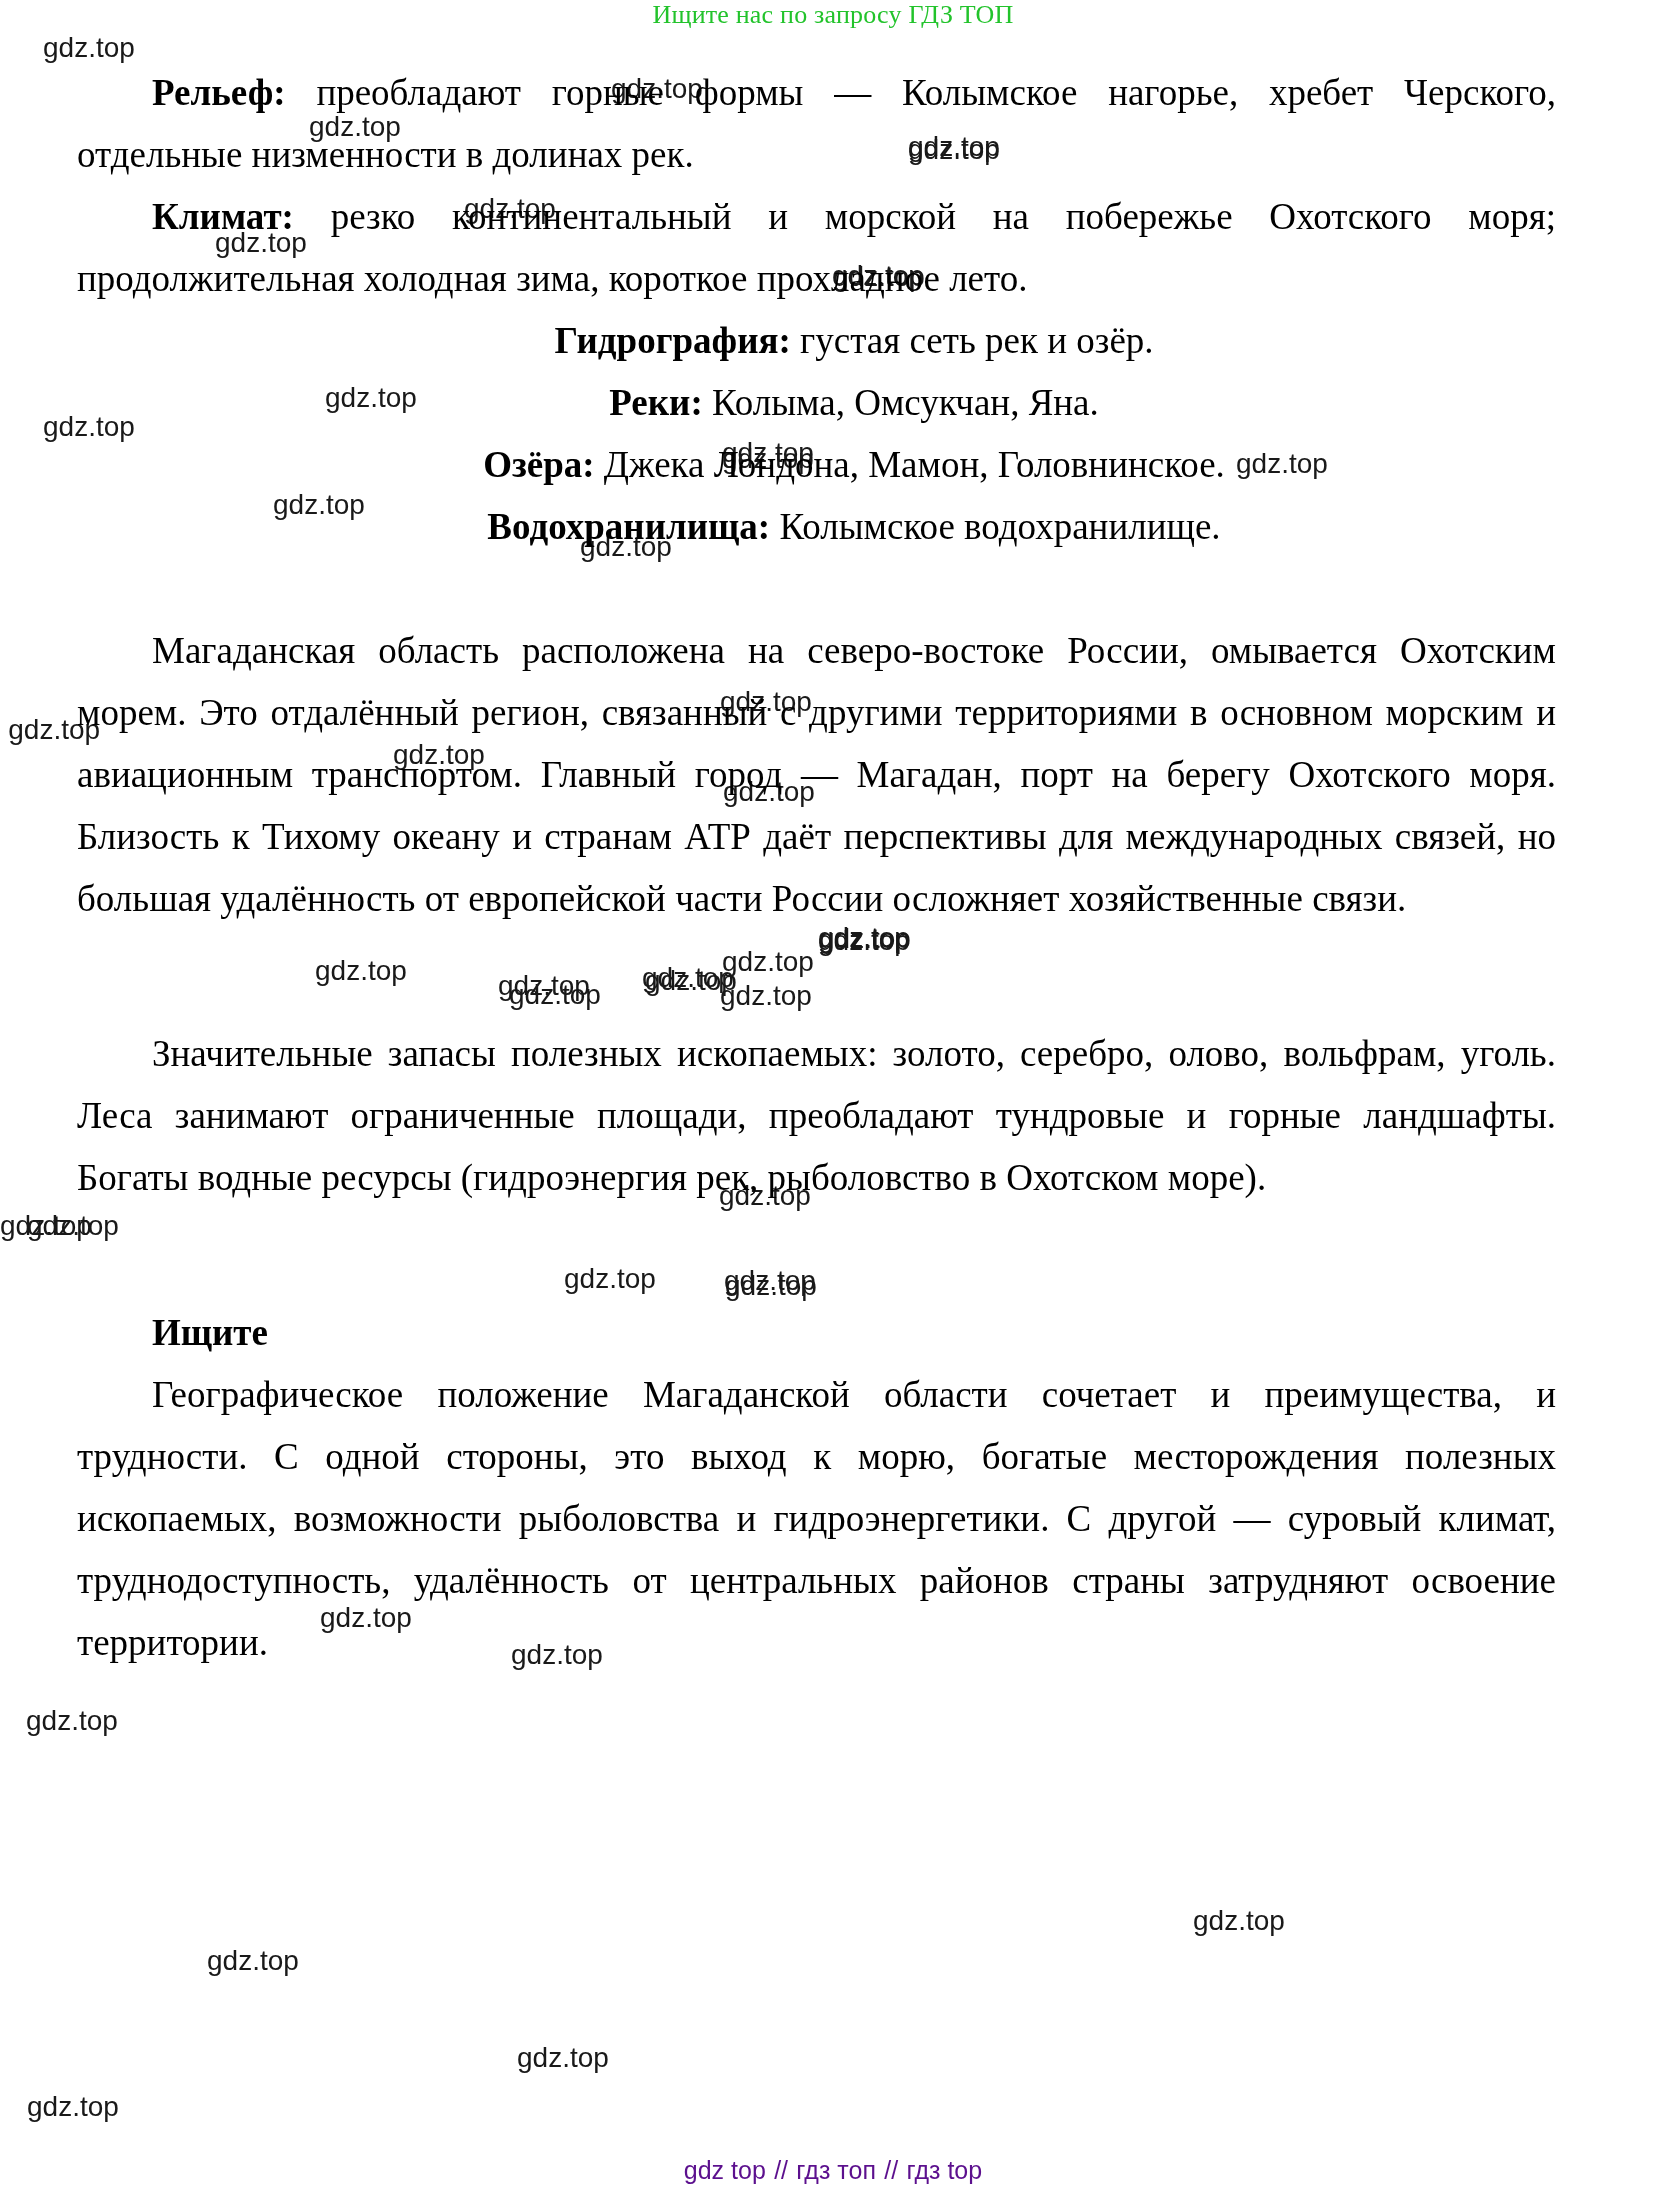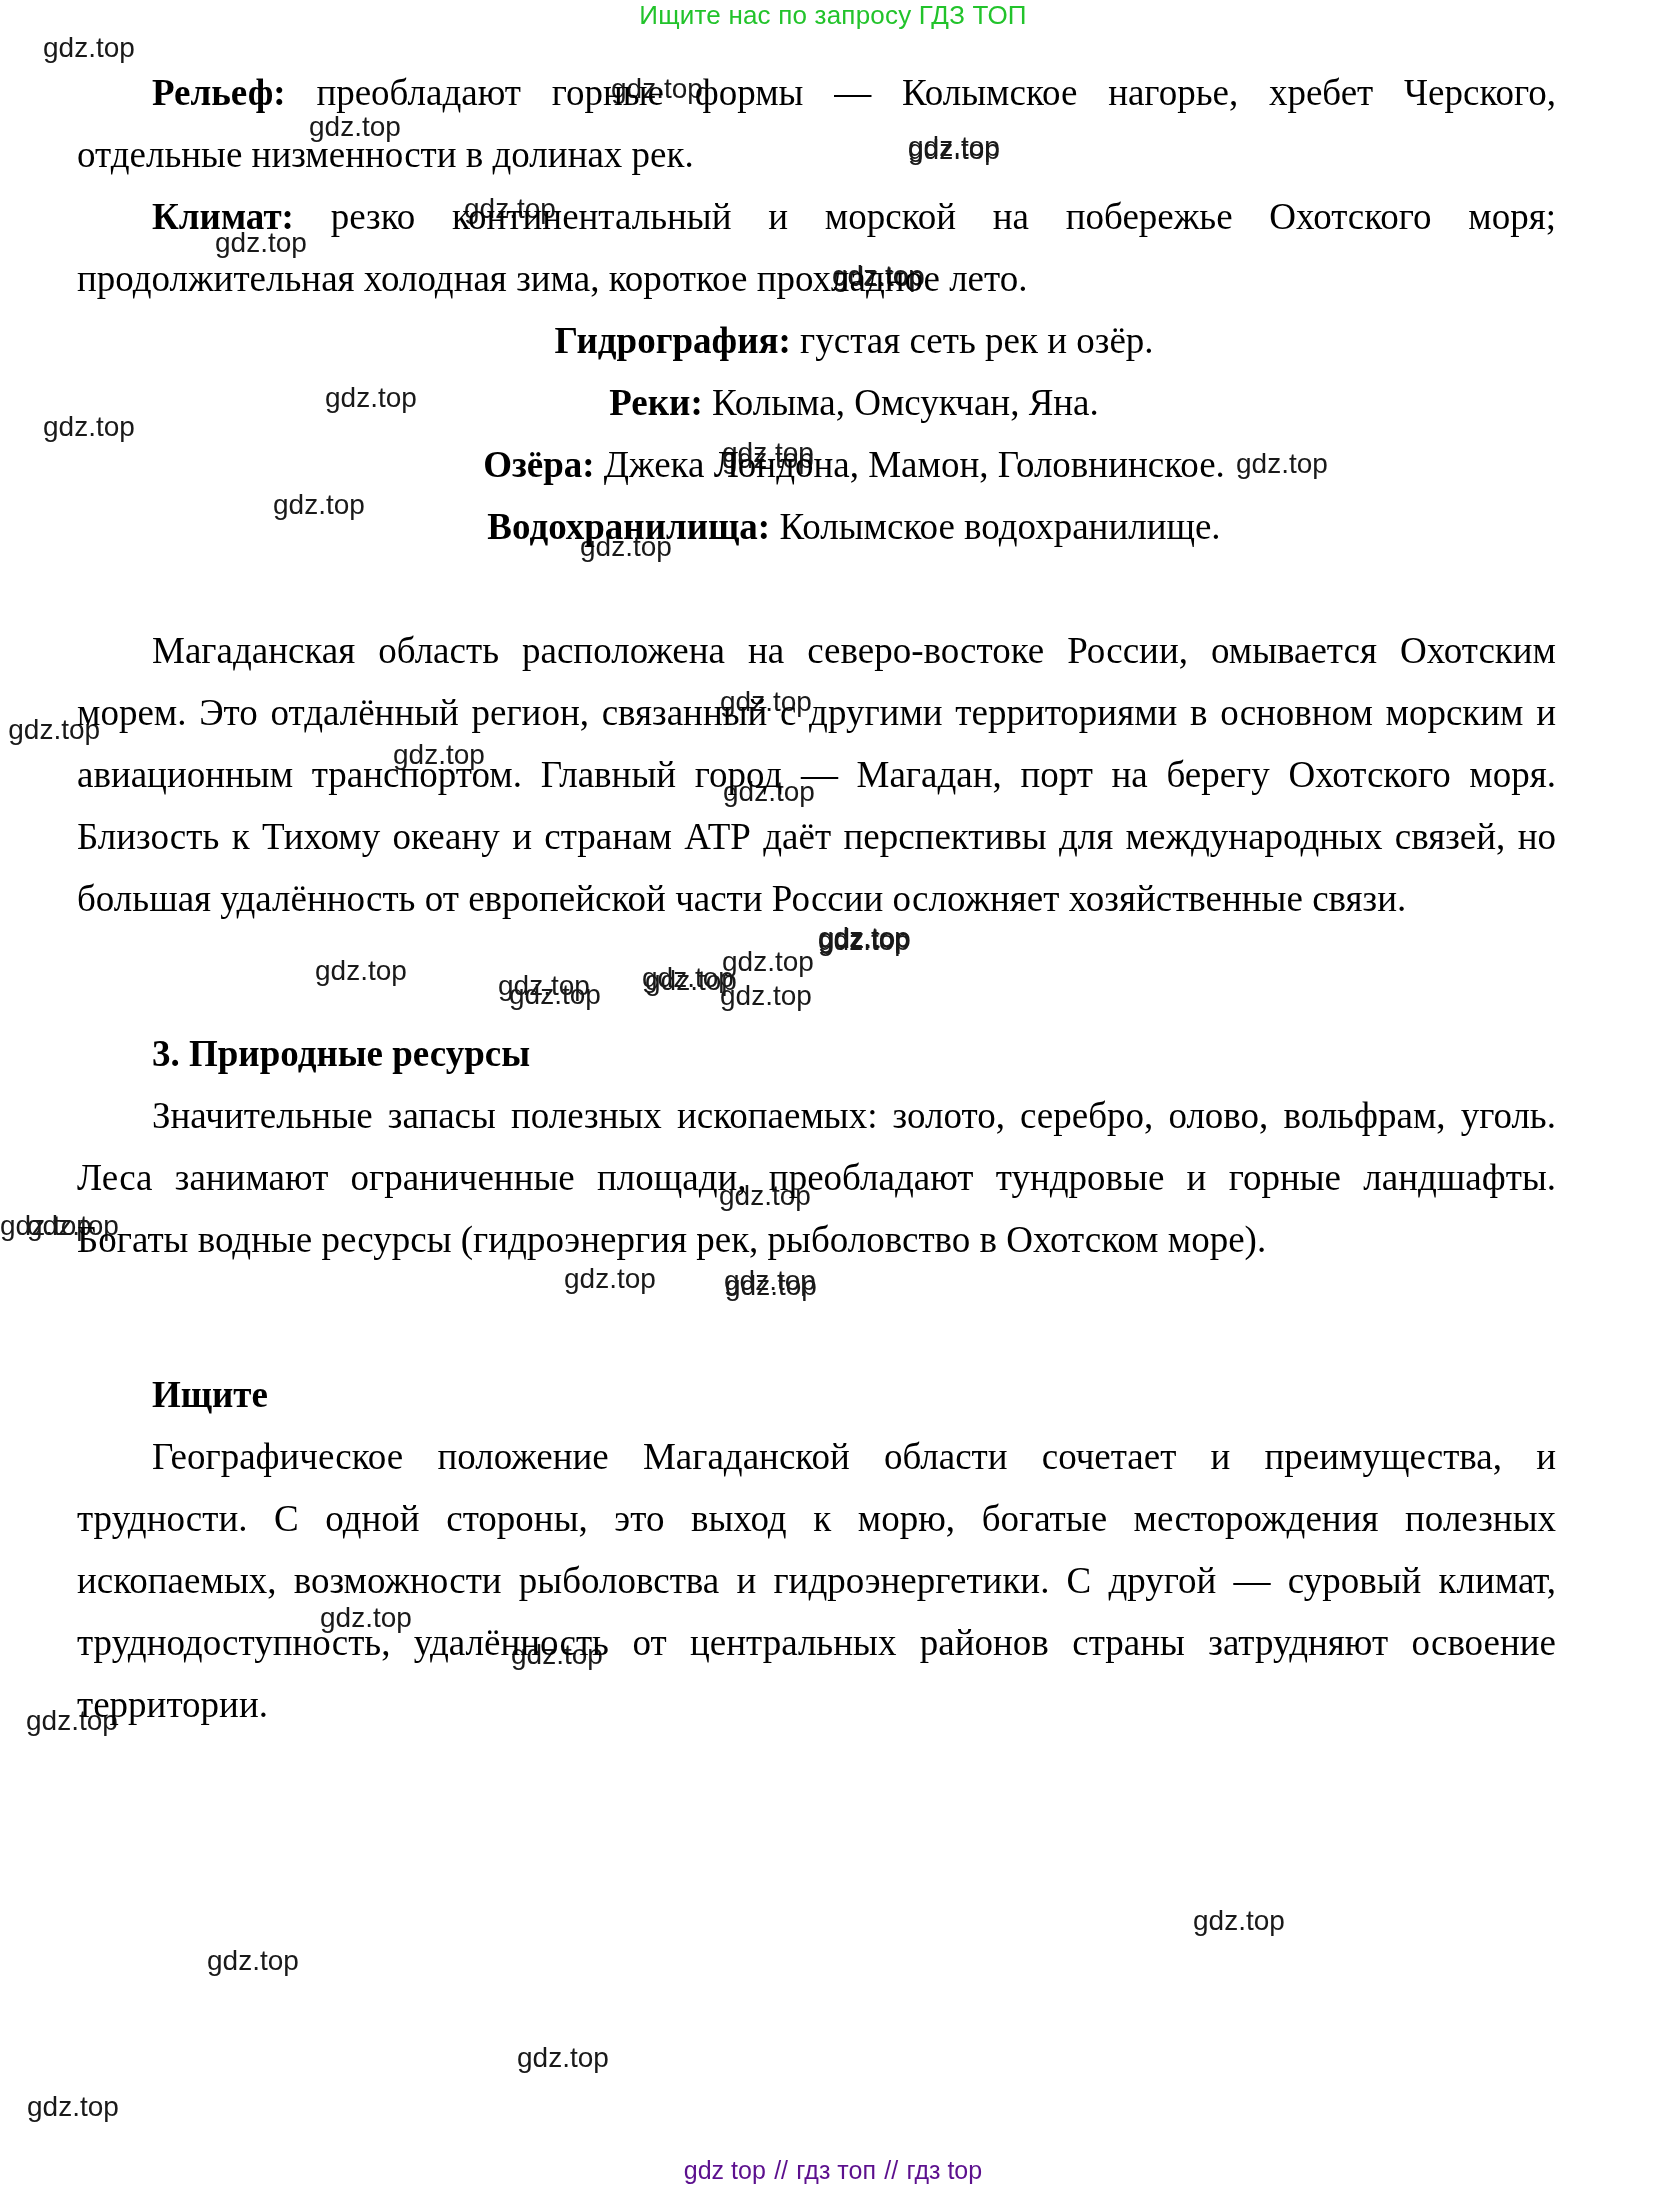--- a/index.html
+++ b/index.html
@@ -18,21 +18,21 @@
     color: #000000;
   }
 
   
   .site-header {
     position: absolute;
     top: 0px;
     left: 0;
     width: 100%;
     text-align: center;
-    font-family: Liberation Sans, sans-serif;
+    font-family: Liberation Serif, serif;
     font-size: 26px;
     line-height: 30px;
     color: #22c32b;
     letter-spacing: 0.2px;
     white-space: nowrap;
   }
 
   
   .content {
     position: absolute;
@@ -162,21 +162,20 @@
     <p class="para nojust"><span class="lead">Озёра:</span><span> Джека Лондона, Мамон, Головнинское.</span></p>
 
     <p class="para nojust"><span class="lead">Водохранилища:</span><span> Колымское водохранилище.</span></p>
 
     <div class="gap-md"></div>
 
     <p class="para">Магаданская область расположена на северо-востоке России, омывается Охотским морем. Это отдалённый регион, связанный с другими территориями в основном морским и авиационным транспортом. Главный город — Магадан, порт на берегу Охотского моря. Близость к Тихому океану и странам АТР даёт перспективы для международных связей, но большая удалённость от европейской части России осложняет хозяйственные связи.</p>
 
     <div class="gap-lg"></div>
 
-    <h2 class="section-heading">3. Природные ресурсы</h2>
     <p class="para">Значительные запасы полезных ископаемых: золото, серебро, олово, вольфрам, уголь. Леса занимают ограниченные площади, преобладают тундровые и горные ландшафты. Богаты водные ресурсы (гидроэнергия рек, рыболовство в Охотском море).</p>
 
     <div class="gap-lg"></div>
 
     <h2 class="section-heading">Ищите</h2>
     <p class="para">Географическое положение Магаданской области сочетает и преимущества, и трудности. С одной стороны, это выход к морю, богатые месторождения полезных ископаемых, возможности рыболовства и гидроэнергетики. С другой — суровый климат, труднодоступность, удалённость от центральных районов страны затрудняют освоение территории.</p>
 
   </div>
 
   <div class="site-footer" style="color: rgb(92, 16, 142);">

